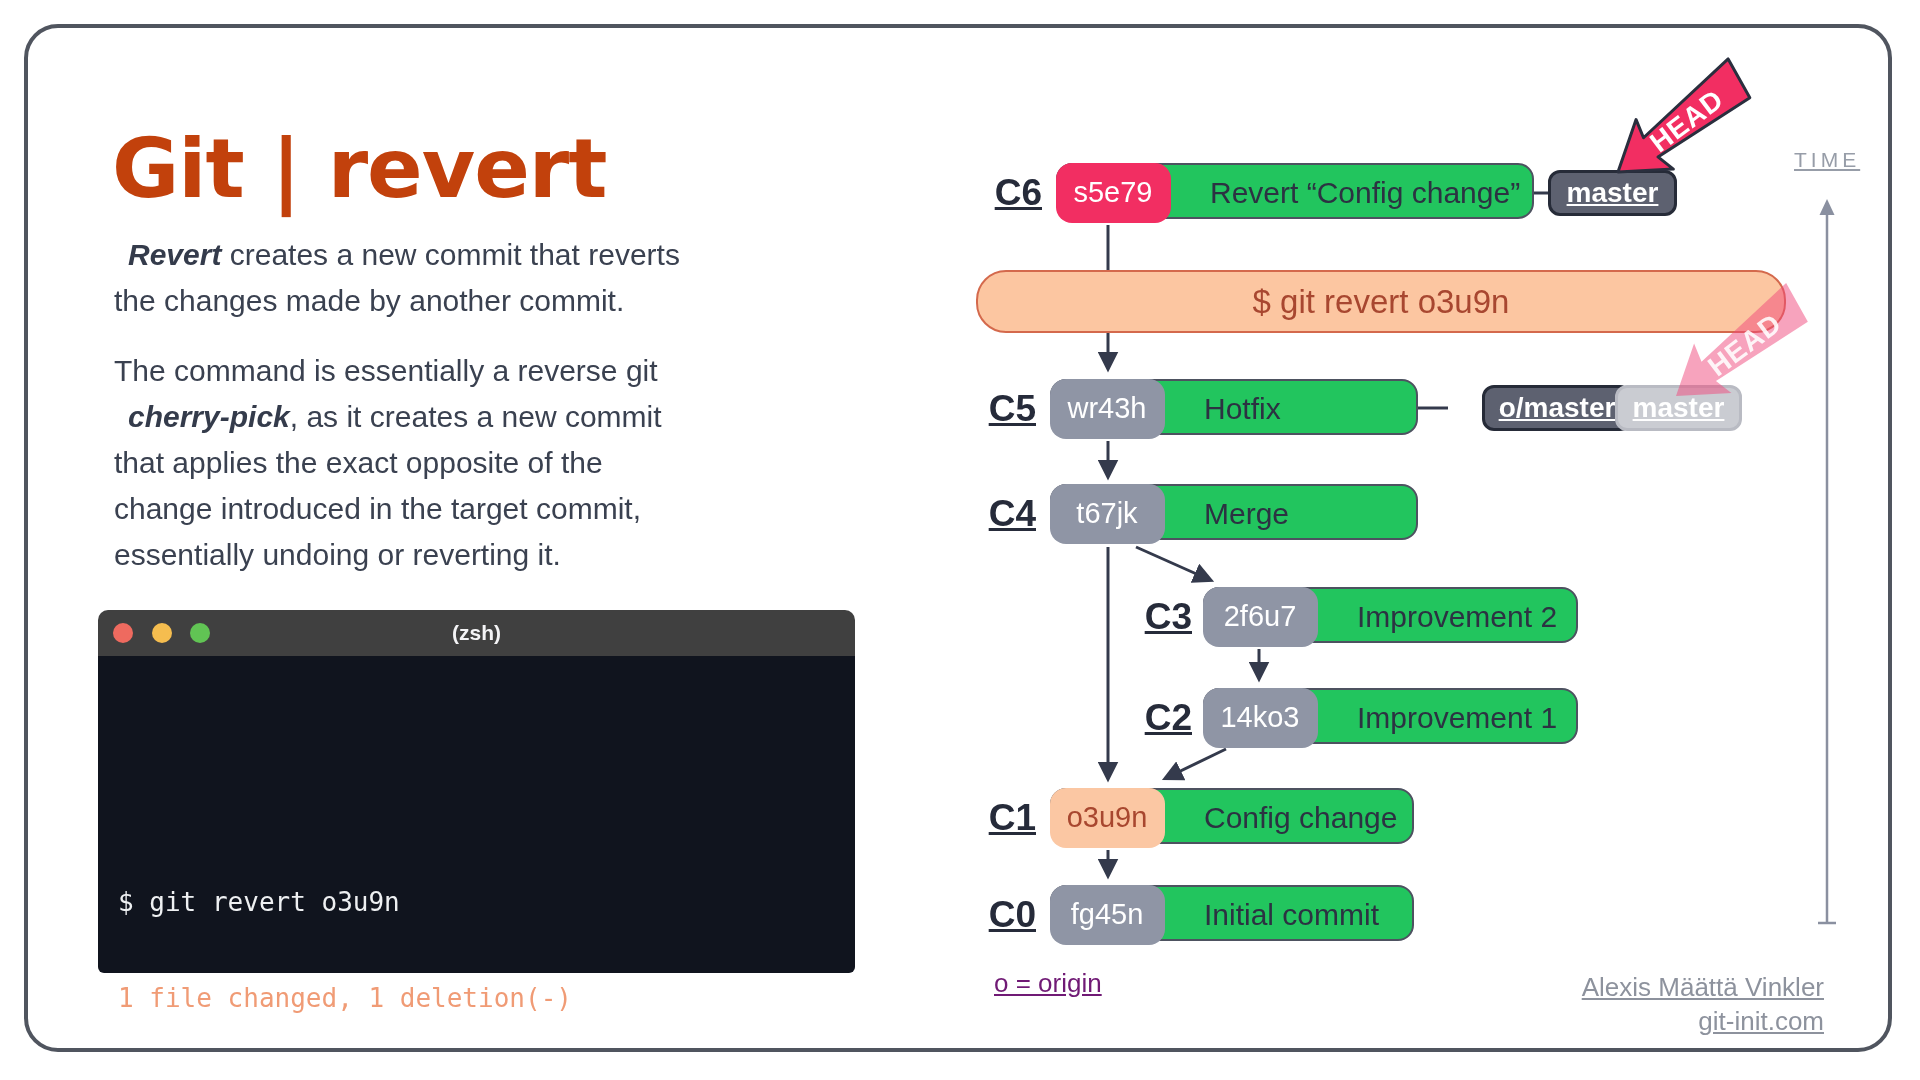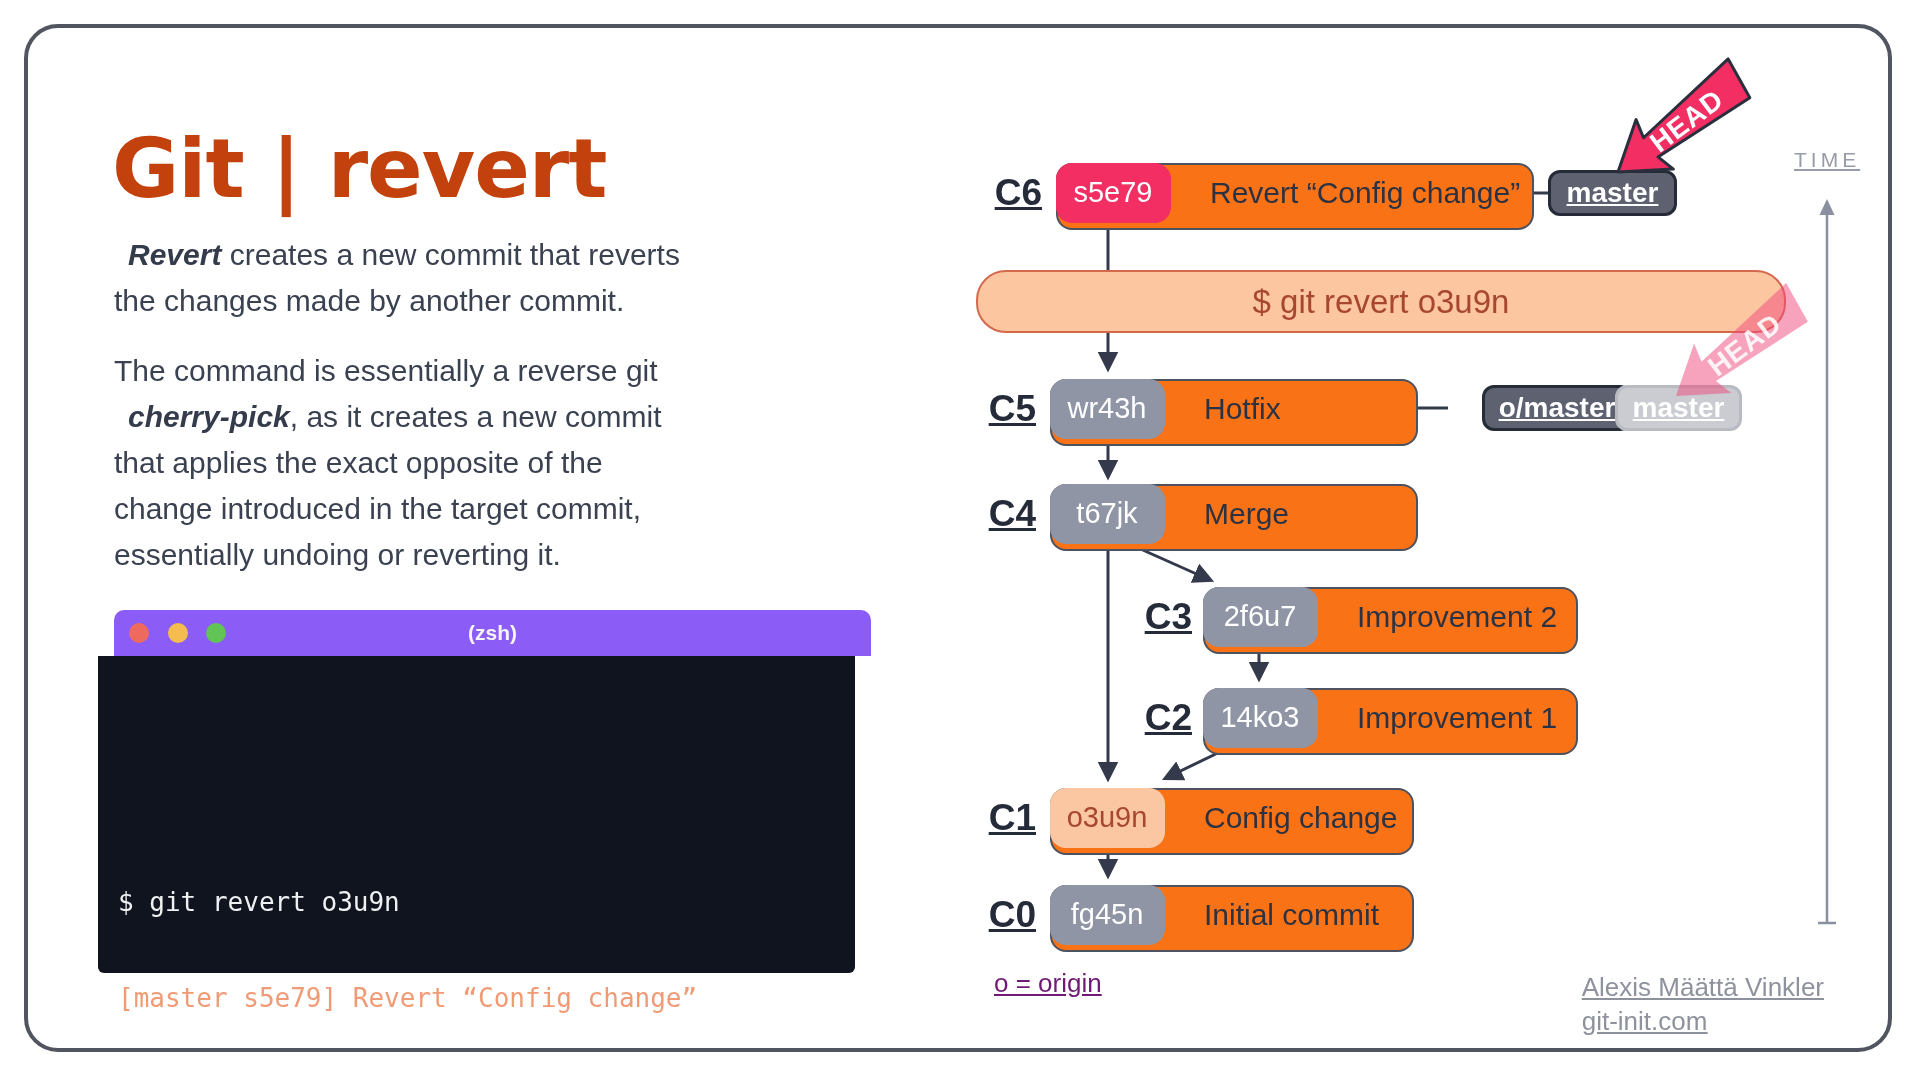--- a/index.html
+++ b/index.html
@@ -5,52 +5,52 @@
   html,body{margin:0;padding:0;width:1920px;height:1080px;background:#ffffff;overflow:hidden;
     font-family:"Liberation Sans", sans-serif;}
   .slide{position:absolute;left:24px;top:24px;width:1868px;height:1028px;
     border:4px solid #50555f;border-radius:34px;background:#ffffff;box-sizing:border-box;}
   .title{position:absolute;left:112px;top:66px;font-family:"DejaVu Sans", sans-serif;
     font-weight:700;font-size:82px;color:#c2410c;letter-spacing:-1px;}
   .para{position:absolute;left:114px;width:590px;font-size:30px;line-height:46px;color:#3a4150;margin:0;}
   .em{font-weight:bold;font-style:italic;color:#343b4b;margin-left:14px;}
   
   .terminal{position:absolute;left:98px;top:610px;width:757px;height:363px;border-radius:10px;}
-  .term-header{position:absolute;left:16px;top:0;width:100%;height:46px;background:#8b5cf6;
+  .term-header{position:absolute;left:0;top:0;width:100%;height:46px;background:#404040;
     border-radius:10px 10px 0 0;}
   .term-title{position:absolute;left:0;top:0;width:100%;height:46px;display:flex;align-items:center;
     justify-content:center;color:#f4f4f6;font-weight:bold;font-size:21px;}
   .light{position:absolute;top:13px;width:20px;height:20px;border-radius:50%;}
   .term-body{position:absolute;left:0;top:46px;width:100%;height:317px;background:#10141e;
     border-radius:0 0 6px 6px;}
   .term-text{position:absolute;left:20px;top:212px;font-family:"DejaVu Sans Mono", monospace;
     font-size:26px;line-height:32px;white-space:pre;}
   .tl-white{color:#eef0f2;}
   .tl-orange{color:#f09b75;}
   
   .clabel{position:absolute;width:92px;text-align:right;font-size:37px;font-weight:bold;color:#262b3a;}
-  .pill{position:absolute;height:67px;background:#f97316;border:2.5px solid #4d5260;
+  .pill{position:absolute;height:56px;background:#22c55e;border:2.5px solid #4d5260;
     border-radius:16px;box-sizing:border-box;}
   .hash{position:absolute;left:-2.5px;top:-2.5px;width:115px;height:60px;border-radius:16px;
     display:flex;align-items:center;justify-content:center;font-size:29px;color:#ffffff;}
   .hash-gray{background:#8f95a5;}
   .hash-pink{background:#f22e62;}
   .hash-peach{background:#fbc7a3;color:#a8472f;}
   .msg{position:absolute;left:152px;top:0;height:55px;display:flex;align-items:center;
     font-size:30px;color:#2c3242;white-space:nowrap;}
   .badge{position:absolute;border-radius:12px;display:flex;align-items:center;justify-content:center;
     font-weight:bold;font-size:28px;color:#ffffff;box-sizing:border-box;}
   .badge-dark{background:#5d6170;border:3px solid #262b38;}
   .badge-ghost{background:#caccd2;border:3px solid #b9bbc3;}
   .banner{position:absolute;left:976px;top:270px;width:810px;height:63px;background:#fcc6a1;
     border:2.5px solid #d4694c;border-radius:30px;box-sizing:border-box;
     display:flex;align-items:center;justify-content:center;font-size:33px;color:#a84730;}
   .legend{position:absolute;left:994px;top:968px;font-size:26px;color:#701a75;}
   .time-label{position:absolute;left:1794px;top:148px;font-size:21px;letter-spacing:4px;color:#979da8;}
-  .credits{position:absolute;right:96px;top:970px;text-align:left;font-size:26px;
+  .credits{position:absolute;right:96px;top:970px;text-align:right;font-size:26px;
     line-height:34px;color:#8d929d;}
   .credits a{color:#8d929d;text-decoration:underline;}
   svg.overlay{position:absolute;left:0;top:0;pointer-events:none;}
   .z1{z-index:1;} .z2{z-index:2;} .z4{z-index:4;text-decoration:underline;} .z6{z-index:6;}
 </style>
 </head>
 <body>
 
 <div class="slide"></div>
 
@@ -63,21 +63,20 @@
 <div class="terminal z2">
   <div class="term-header">
     <span class="light" style="left:15px;background:#ee6a5f;"></span>
     <span class="light" style="left:54px;background:#f5bd4f;"></span>
     <span class="light" style="left:92px;background:#61c454;"></span>
     <span class="term-title">(zsh)</span>
   </div>
   <div class="term-body"></div>
   <div class="term-text">
     <div class="tl-white">$ git revert o3u9n</div>
-    <div class="tl-orange">[master s5e79] Revert “Config change”</div>
     <div class="tl-orange">1 file changed, 1 deletion(-)</div>
     
   </div>
 </div>
 
 <svg class="overlay z1" width="1920" height="1080" viewBox="0 0 1920 1080">
   <defs>
     <marker id="arw" markerWidth="7" markerHeight="7" refX="5.5" refY="3.5" orient="auto">
       <path d="M0,0 L7,3.5 L0,7 Z" fill="#343a4c"></path>
     </marker>

